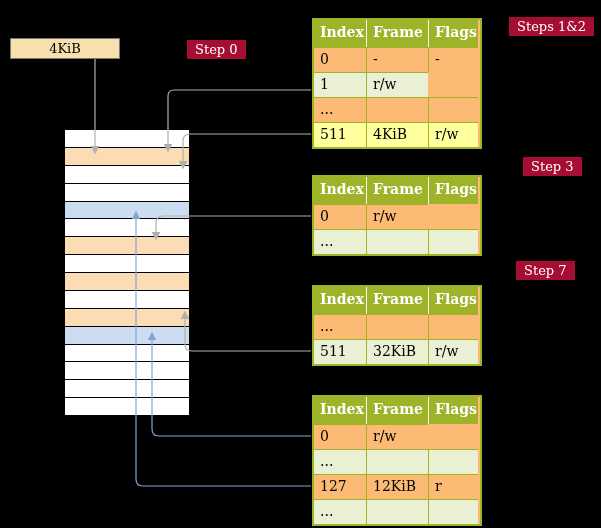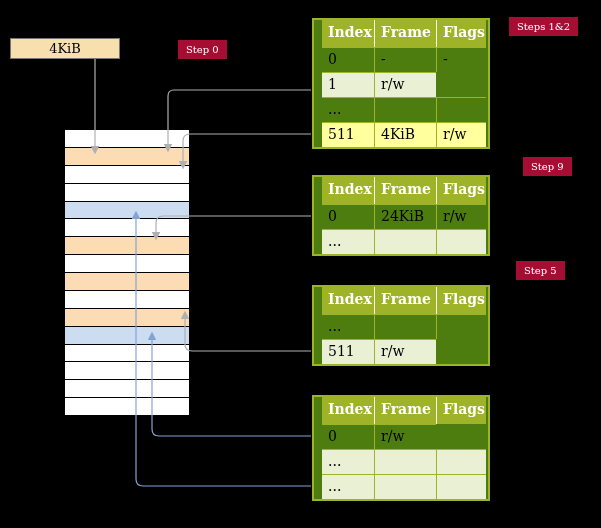--- a/index.html
+++ b/index.html
@@ -8,31 +8,30 @@
     background:var(--bg,#000);
     font-family:"DejaVu Serif", serif;
   }
   .framebox{
     position:absolute;left:10px;top:38px;width:110px;height:21px;
     background:var(--boxbg,#f7dfae);border:1px solid #777;box-sizing:border-box;
     color:#000;font-size:13px;display:flex;align-items:center;justify-content:center;
   }
   .badge{
     position:absolute;background:var(--red,#a60d33);color:#fff;
-    font-size:10px;line-height:15px;padding:2px 8px;white-space:nowrap;
+    font-size:13px;line-height:15px;padding:2px 8px;white-space:nowrap;
   }
   .strip{
     position:absolute;left:65px;top:130px;width:124px;height:285px;
     display:grid;grid-template-rows:repeat(16,1fr);gap:1px;background:#000;
   }
   .strip > div{background:#fff;}
   .ptable{
-    position:absolute;width:166px;background:#4d7c0f;
+    position:absolute;width:166px;background:#fdba74;
     border:2px solid var(--olive,#9fb328);
-    padding-left:8px;
   }
   .trow{display:grid;grid-template-columns:52px 62px 50px;}
   .trow > div{
     height:25px;box-sizing:border-box;padding:3px 0 0 6px;
     font-size:14px;color:#000;overflow:hidden;white-space:nowrap;
     border-left:1px solid var(--olive,#9fb328);
     border-top:1px solid var(--olive,#9fb328);
   }
   .trow > div:first-child{border-left:none;}
   .trow.thead > div{
@@ -50,24 +49,24 @@
   .mgray{fill:var(--arrowgray,#b0b0b0);}
   .mblue{fill:var(--arrowblue,#84a3d4);}
 </style>
 </head>
 <body>
 
 <div class="canvas">
 
   <div class="framebox">4KiB</div>
 
-  <div class="badge" style="left:178px;top:40px">Step 0</div>
+  <div class="badge" style="left:187px;top:40px">Step 0</div>
   <div class="badge" style="left:509px;top:17px">Steps 1&amp;2</div>
-  <div class="badge" style="left:523px;top:157px">Step 9</div>
-  <div class="badge" style="left:516px;top:261px">Step 5</div>
+  <div class="badge" style="left:523px;top:157px">Step 3</div>
+  <div class="badge" style="left:516px;top:261px">Step 7</div>
 
   <div class="strip">
       <div style="background: rgb(255, 255, 255);"></div>
       <div style="background: rgb(251, 220, 180);"></div>
       <div style="background: rgb(255, 255, 255);"></div>
       <div style="background: rgb(255, 255, 255);"></div>
       <div style="background: rgb(205, 221, 241);"></div>
       <div style="background: rgb(255, 255, 255);"></div>
       <div style="background: rgb(251, 220, 180);"></div>
       <div style="background: rgb(255, 255, 255);"></div>
@@ -108,21 +107,20 @@
       </div>
     </div>
   <div class="ptable" style="left:312px;top:175px">
       <div class="trow thead">
         <div>Index</div>
         <div>Frame</div>
         <div>Flags</div>
       </div>
       <div class="trow">
         <div>0</div>
-        <div>24KiB</div>
         <div>r/w</div>
       </div>
       <div class="trow hl-green">
         <div>...</div>
         <div></div>
         <div></div>
       </div>
     </div>
   <div class="ptable" style="left:312px;top:285px">
       <div class="trow thead">
@@ -130,37 +128,43 @@
         <div>Frame</div>
         <div>Flags</div>
       </div>
       <div class="trow">
         <div>...</div>
         <div></div>
         <div></div>
       </div>
       <div class="trow hl-green">
         <div>511</div>
+        <div>32KiB</div>
         <div>r/w</div>
       </div>
     </div>
   <div class="ptable" style="left:312px;top:395px">
       <div class="trow thead">
         <div>Index</div>
         <div>Frame</div>
         <div>Flags</div>
       </div>
       <div class="trow">
         <div>0</div>
         <div>r/w</div>
       </div>
       <div class="trow hl-green">
         <div>...</div>
         <div></div>
         <div></div>
+      </div>
+      <div class="trow">
+        <div>127</div>
+        <div>12KiB</div>
+        <div>r</div>
       </div>
       <div class="trow hl-green">
         <div>...</div>
         <div></div>
         <div></div>
       </div>
     </div>
 
   <svg class="overlay" width="601" height="528" viewBox="0 0 601 528">
     <defs>

